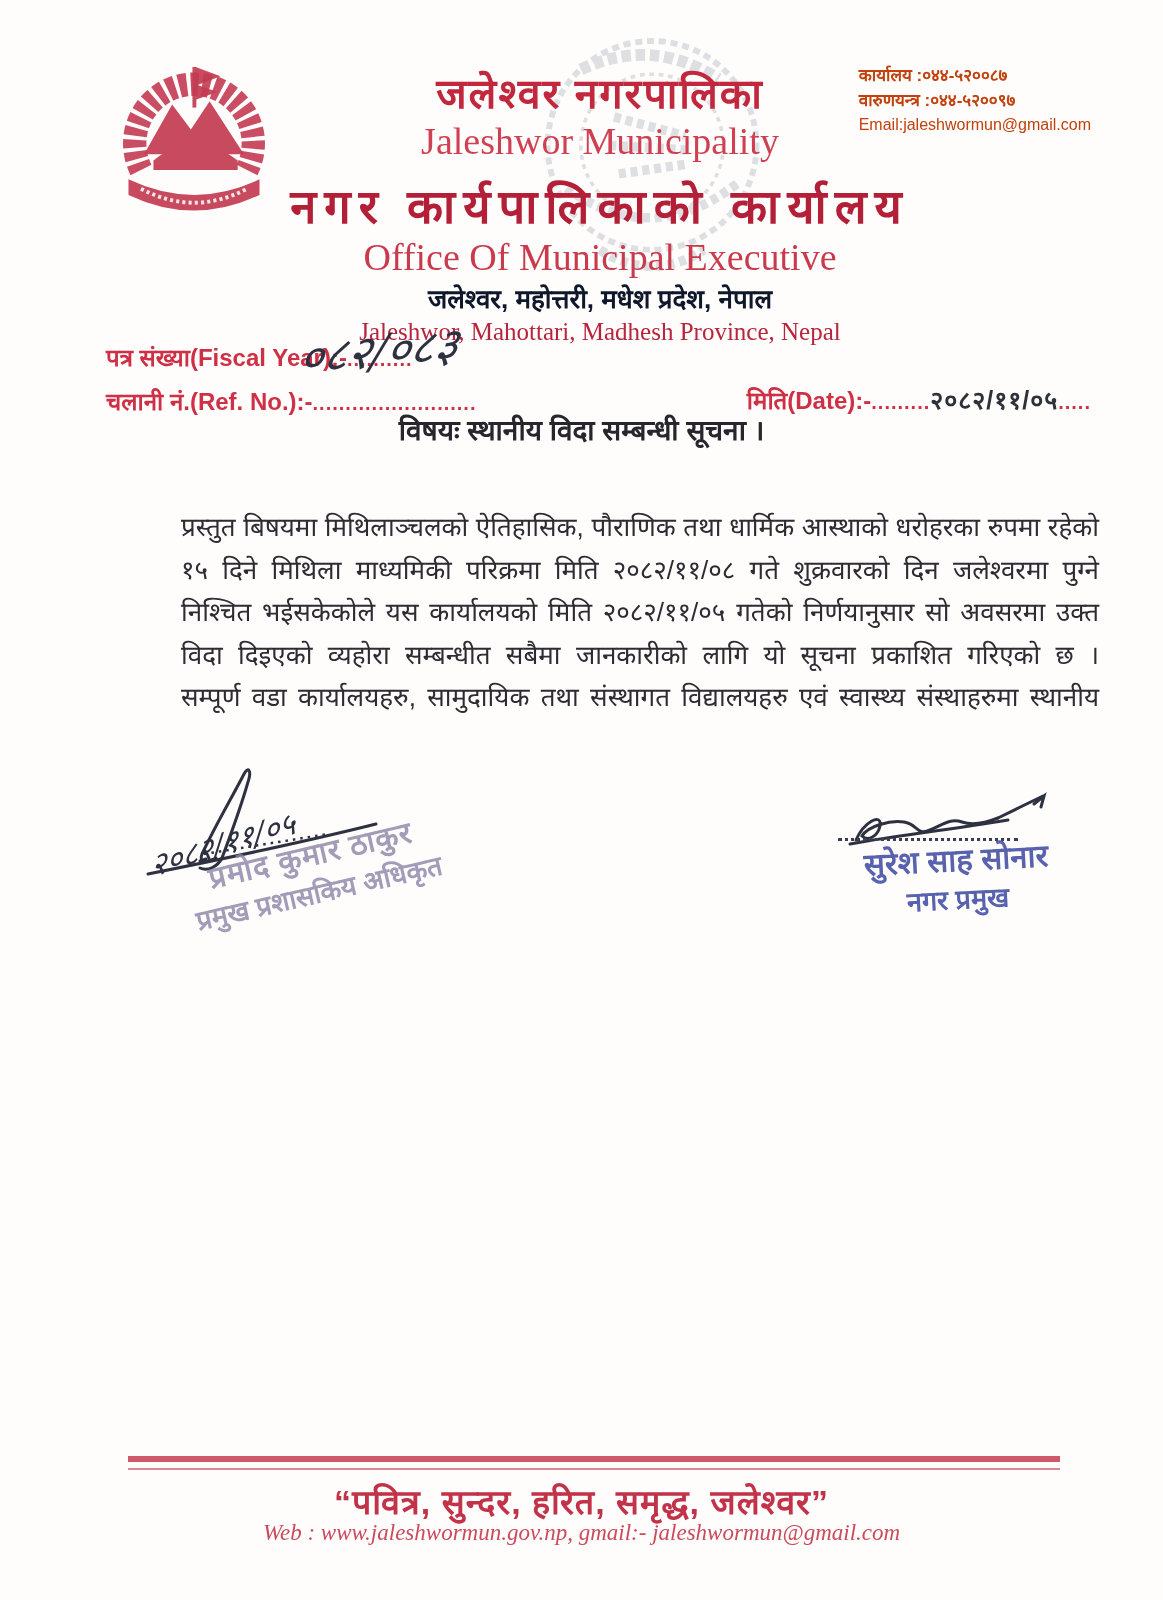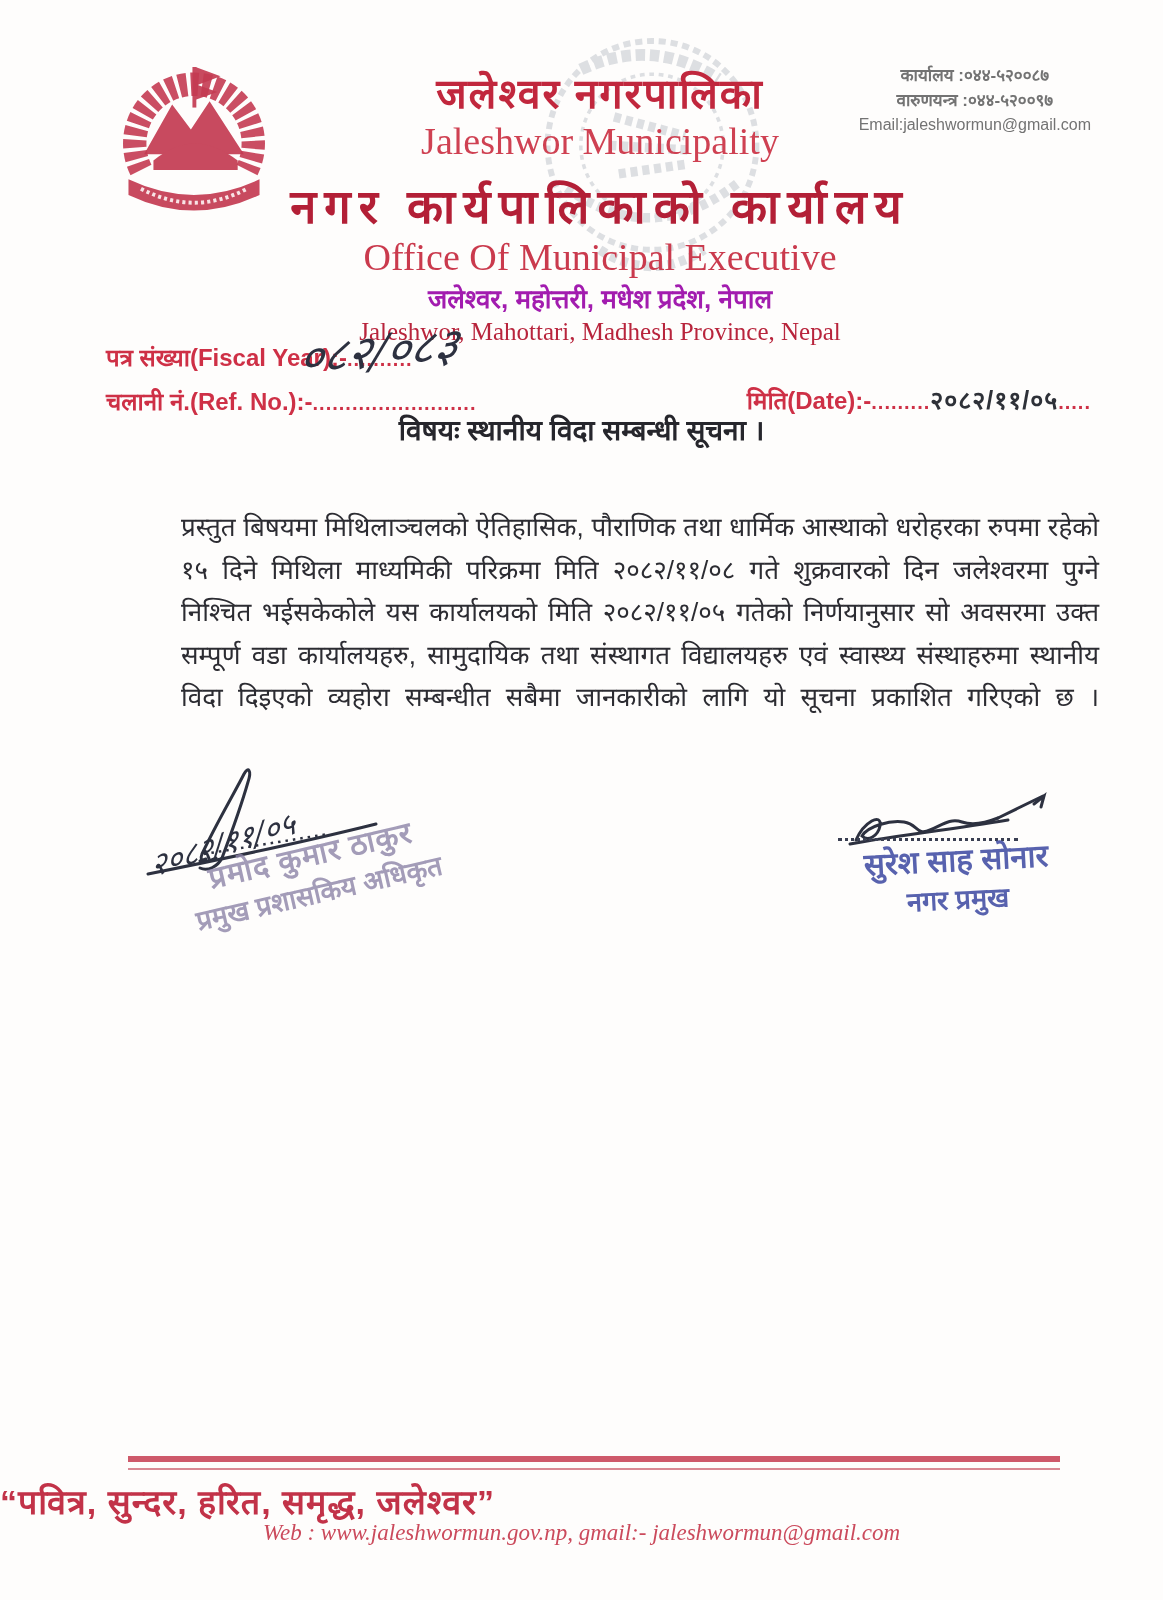--- a/index.html
+++ b/index.html
@@ -17,25 +17,25 @@
   .emblem { position:absolute; left:116px; top:56px; width:156px; height:178px; }
   .watermark { position:absolute; left:532px; top:22px; width:240px; height:280px; opacity:.28; }
   .header-block {
     position:absolute; left:140px; top:72px; width:920px;
     text-align:center; line-height:1.12;
   }
   .title-np  { font-size:41px; font-weight:bold; color:#c1273d; letter-spacing:2px; }
   .title-en  { font-size:38px; color:#cf4152; font-family:"Liberation Serif", serif; margin-top:2px; }
   .office-np { font-size:47px; font-weight:bold; color:#b31f36; letter-spacing:8px; margin-top:19px; }
   .office-en { font-size:38px; color:#ca3a4d; font-family:"Liberation Serif", serif; margin-top:2px; }
-  .addr-np   { font-size:26px; font-weight:bold; color:#a21caf; margin-top:6px; }
+  .addr-np   { font-size:26px; font-weight:bold; color:#0f172a; margin-top:6px; }
   .addr-en   { font-size:25px; color:#b8243c; font-family:"Liberation Serif", serif; margin-top:4px; }
   .contact {
-    position:absolute; right:72px; top:64px; text-align:center;
-    color:#737373; font-size:17px; font-weight:bold; line-height:1.45;
+    position:absolute; right:72px; top:64px; text-align:left;
+    color:#c2410c; font-size:17px; font-weight:bold; line-height:1.45;
   }
   .contact .email { font-weight:normal; font-size:16px; }
   
   .meta-label { color:#ce3046; font-size:24px; font-weight:bold; }
   .meta-dots  { color:#ce3046; font-size:20px; font-weight:bold; letter-spacing:1px; }
   .row-fiscal { position:absolute; left:106px; top:340px; }
   .fiscal-hand {
     position:absolute; left:300px; top:318px;
     font-size:46px; color:#2d3140; font-style:italic;
     transform:rotate(-5deg) skewX(-12deg);
@@ -79,21 +79,21 @@
     transform:rotate(-3deg); color:#4a55a8; text-align:center; line-height:1.35; opacity:.92;
   }
   .stamp-right .l1 { font-size:31px; font-weight:bold; }
   .stamp-right .l2 { font-size:27px; font-weight:bold; }
   
   .footer-rule-thick { position:absolute; left:128px; top:1456px; width:932px; height:6px;
                        background:#c63c50; opacity:.85; }
   .footer-rule-thin  { position:absolute; left:128px; top:1468px; width:932px; height:2px;
                        background:#d06a78; opacity:.8; }
   .motto {
-    position:absolute; left:0; top:1478px; width:100%; 
+    position:absolute; left:0; top:1478px; width:100%; text-align:center;
     font-size:34px; font-weight:bold; color:#c23248; letter-spacing:1px;
   }
   .webline {
     position:absolute; left:0; top:1520px; width:100%; text-align:center;
     font-size:23px; font-style:italic; color:#cb4a5c;
     font-family:"Liberation Serif", serif;
   }
 </style>
 </head>
 <body>
@@ -151,22 +151,22 @@
   <div class="row-date">
     <span class="meta-label">मिति(Date):-</span><span class="meta-dots">.........</span><span class="date-value">२०८२/११/०५</span><span class="meta-dots">.....</span>
   </div>
 
   <div class="subject">विषयः स्थानीय विदा सम्बन्धी सूचना  ।</div>
 
   <div class="body-text">
     <div class="body-line">प्रस्तुत बिषयमा मिथिलाञ्चलको ऐतिहासिक, पौराणिक तथा धार्मिक आस्थाको धरोहरका रुपमा रहेको</div>
     <div class="body-line">१५ दिने मिथिला माध्यमिकी परिक्रमा मिति २०८२/११/०८ गते शुक्रवारको दिन जलेश्वरमा पुग्ने</div>
     <div class="body-line">निश्चित भईसकेकोले यस कार्यालयको मिति २०८२/११/०५ गतेको निर्णयानुसार सो अवसरमा उक्त</div>
+    <div class="body-line">विदा दिइएको व्यहोरा सम्बन्धीत सबैमा जानकारीको लागि यो सूचना प्रकाशित गरिएको छ ।</div>
     <div class="body-line">सम्पूर्ण वडा कार्यालयहरु, सामुदायिक तथा संस्थागत विद्यालयहरु एवं स्वास्थ्य संस्थाहरुमा स्थानीय</div>
-    <div class="body-line">विदा दिइएको व्यहोरा सम्बन्धीत सबैमा जानकारीको लागि यो सूचना प्रकाशित गरिएको छ ।</div>
   </div>
 
   <svg class="sig-left-svg" viewBox="0 0 250 120">
     <g fill="none" stroke="#2d3140" stroke-width="3" stroke-linecap="round">
       <path d="M78,96 C70,100 60,102 64,92 C78,62 98,28 106,12 C110,4 114,8 110,20 C102,48 90,80 84,96"></path>
       <path d="M84,96 C80,104 70,110 62,106"></path>
       <path d="M10,112 C50,104 150,84 238,62"></path>
       <path d="M62,99 l6,-2"></path>
     </g>
     <path d="M66,92 L190,72" stroke="#2d3140" stroke-width="2.5" stroke-dasharray="2.5 5" fill="none"></path>

